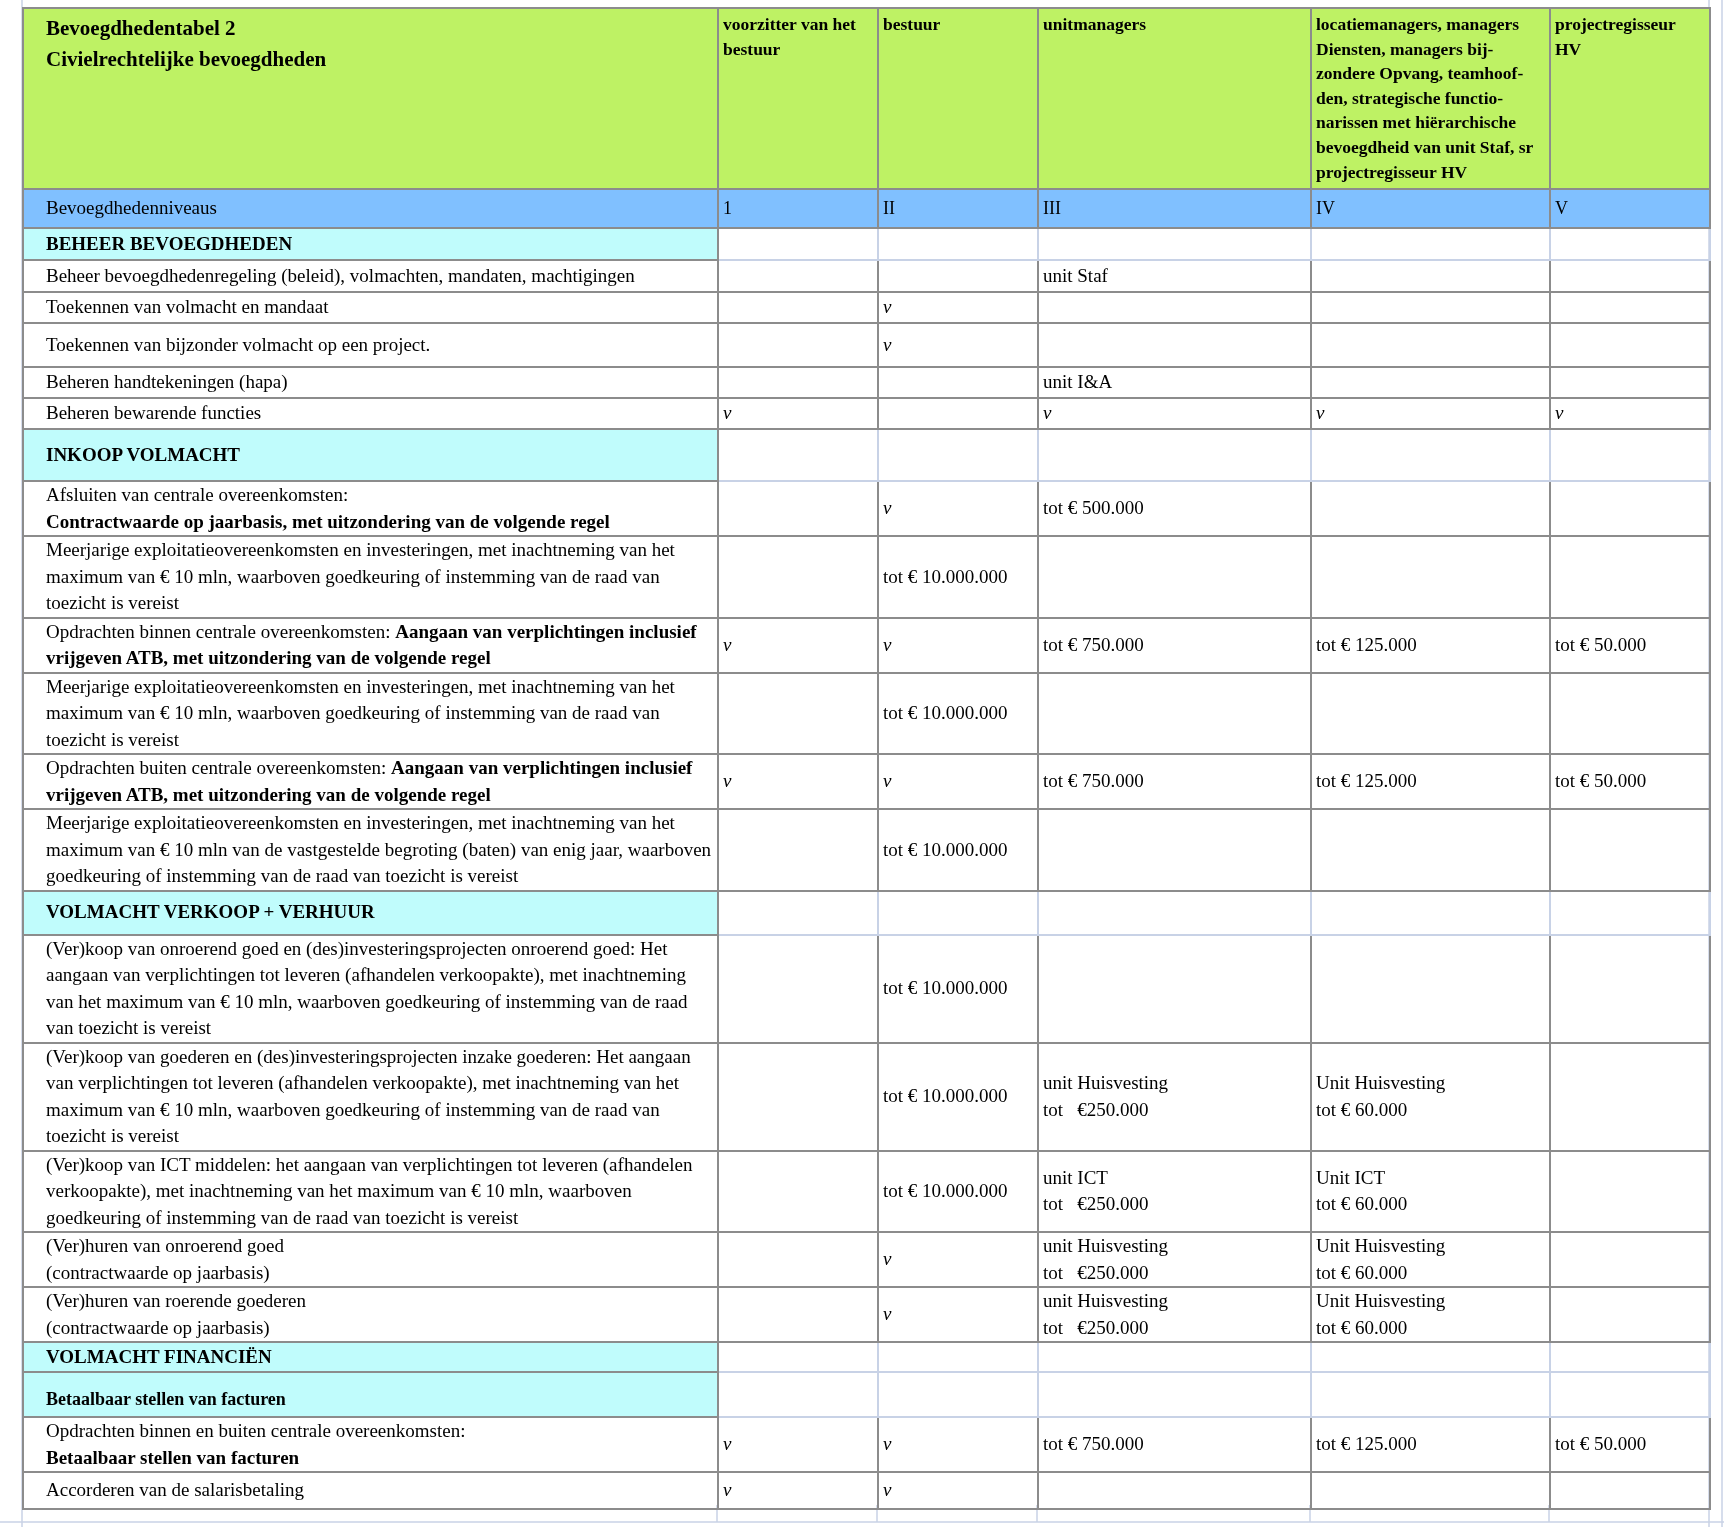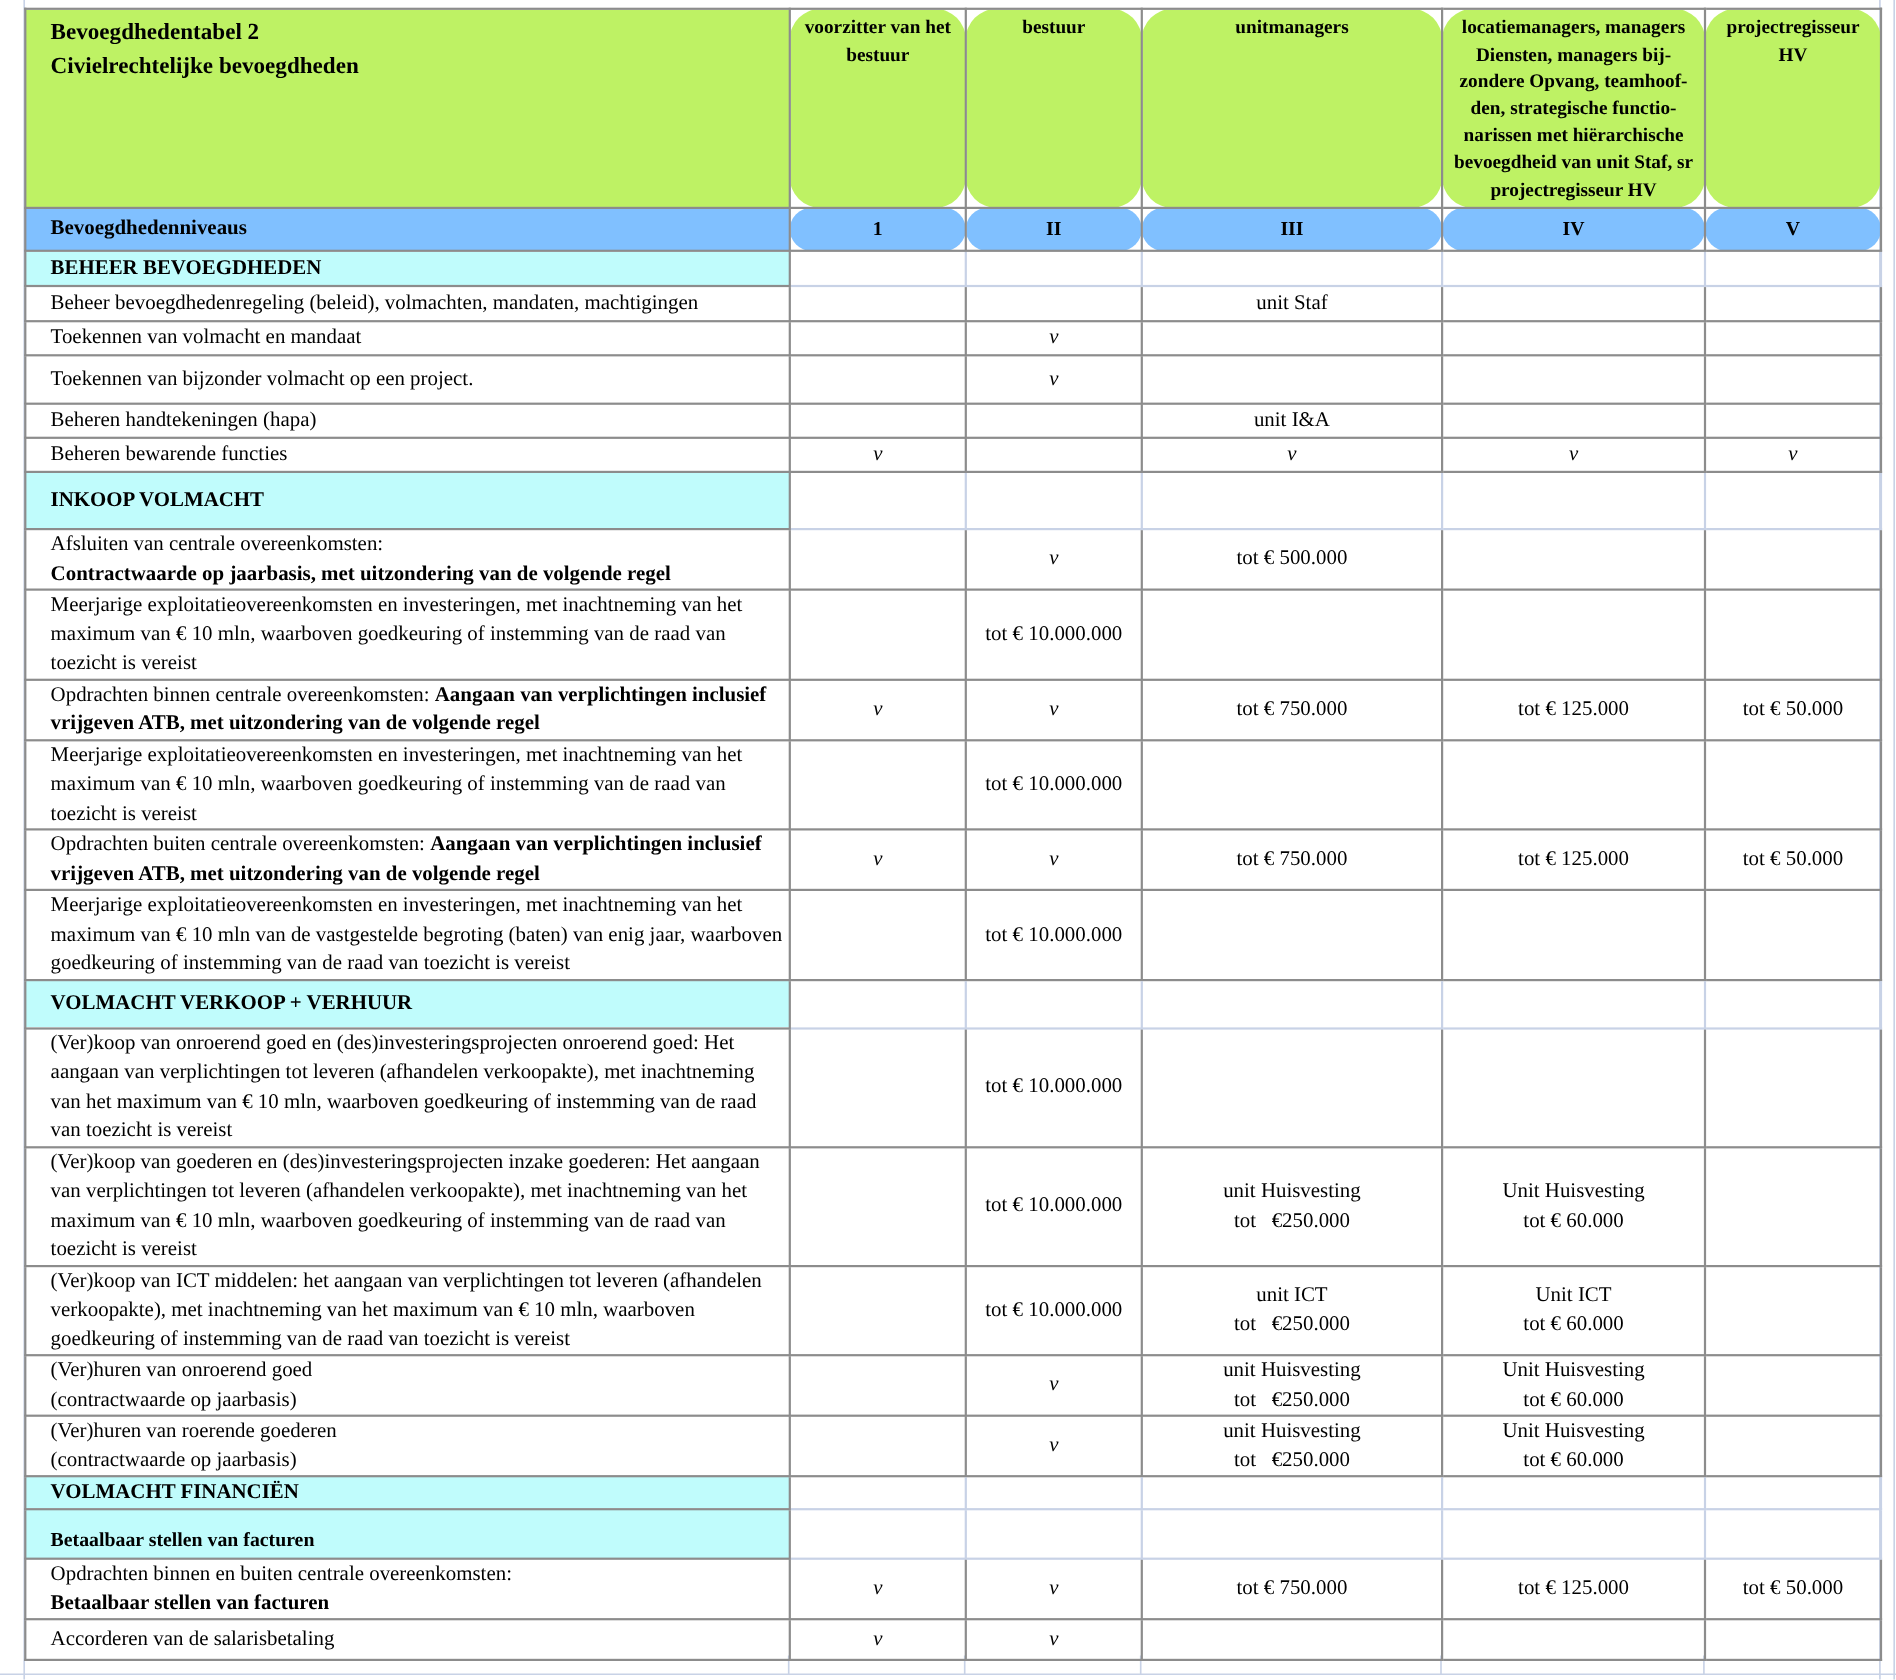--- a/index.html
+++ b/index.html
@@ -2,25 +2,25 @@
 <html><head>
 <meta charset="utf-8">
 <style>
   html, body { margin:0; padding:0; background:#ffffff; }
   body { width:1724px; height:1527px; position:relative; overflow:hidden;
          font-family:"Liberation Serif", "DejaVu Serif", serif; color:#000; }
   .grid-bg { position:absolute; left:0; top:0; width:1724px; height:1527px; }
   table.bt { position:absolute; left:22px; top:7px; border-collapse:collapse; table-layout:fixed; }
   table.bt td { border:2px solid #8c8c8c; padding:0 0 0 22px; vertical-align:middle;
                 font-size:19px; line-height:26.5px; overflow:hidden; }
-  table.bt td.c { text-align:center; padding:0 4px;border-radius:28px; }
+  table.bt td.c { padding:0 4px; }
   td.head { background:#bef264; vertical-align:top !important; font-weight:bold; }
   td.head.title { font-size:21px; line-height:31px; padding-top:4px !important; }
   td.head.col { font-size:17.5px; line-height:24.6px; padding-top:3px !important; }
-  td.lvl { background:#80c0ff; font-weight:bold; font-size:21px; }
+  td.lvl { background:#80c0ff; font-weight:normal; font-size:21px; }
   td.lvl.c { font-size:18px; }
   td.sect { background:#c0fcfc; font-weight:bold; font-size:23px; }
   td.sect.sub { font-size:18px; padding-top:10px !important; }
   td.empty-light { border-color:#c8d2e6 !important; }
   .v { font-style:italic; }
   b { font-weight:bold;text-align:right; }
 </style>
 </head>
 <body>
 

